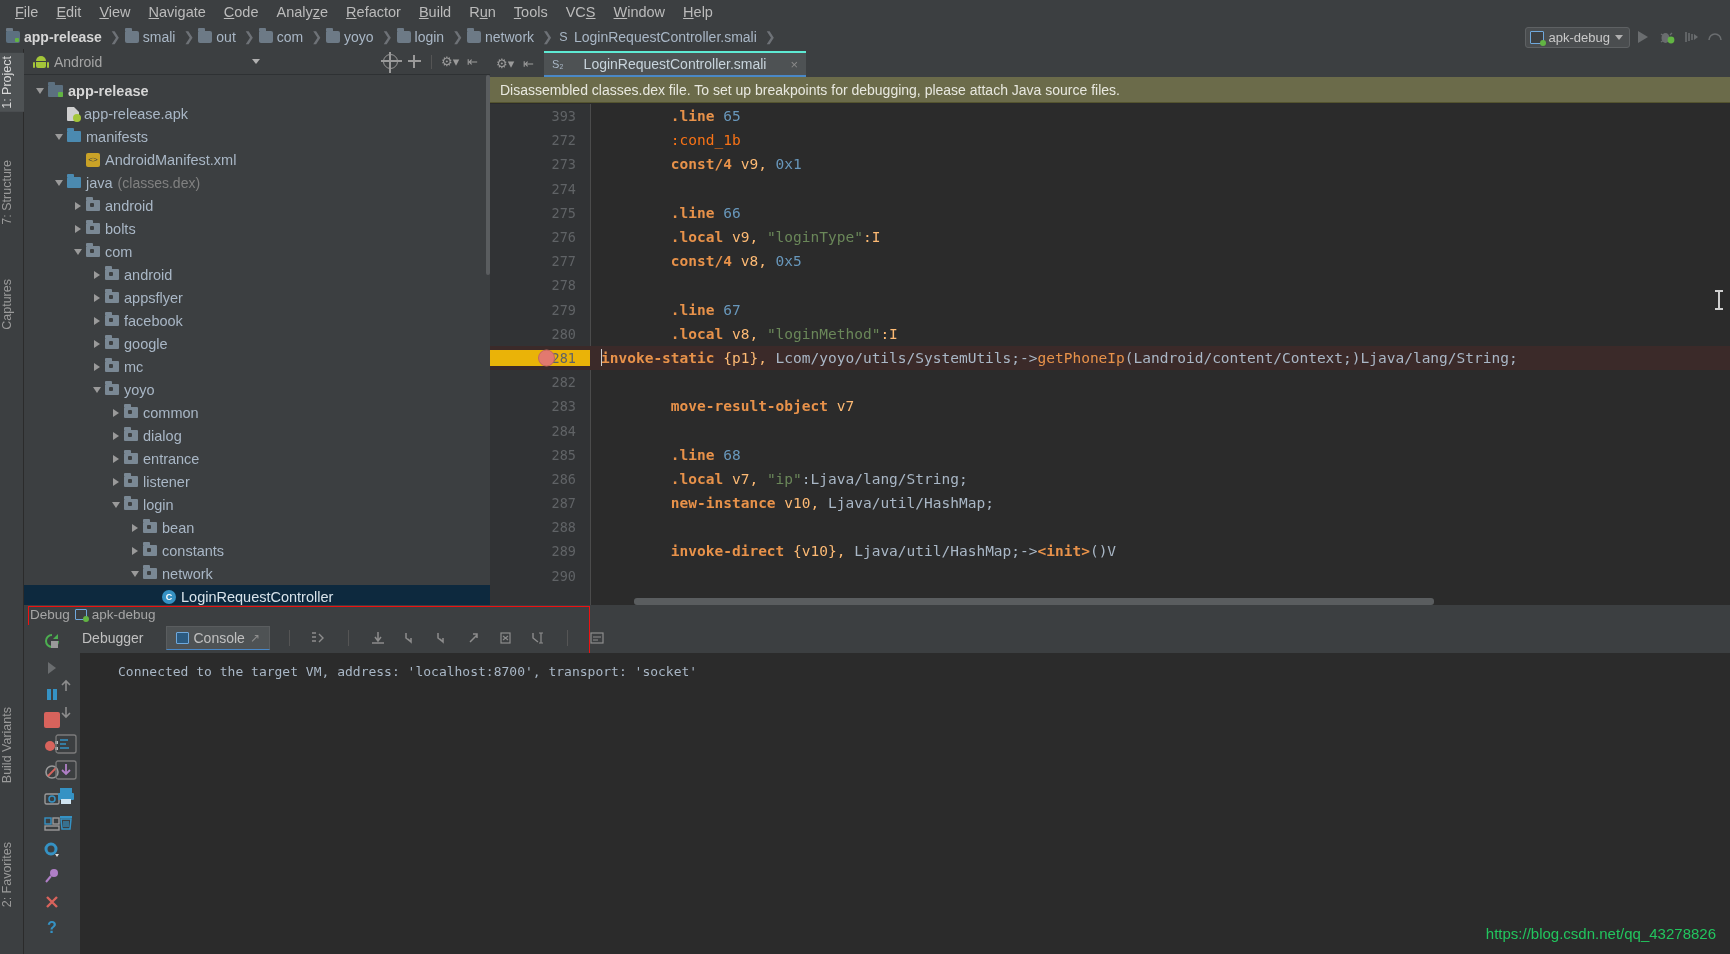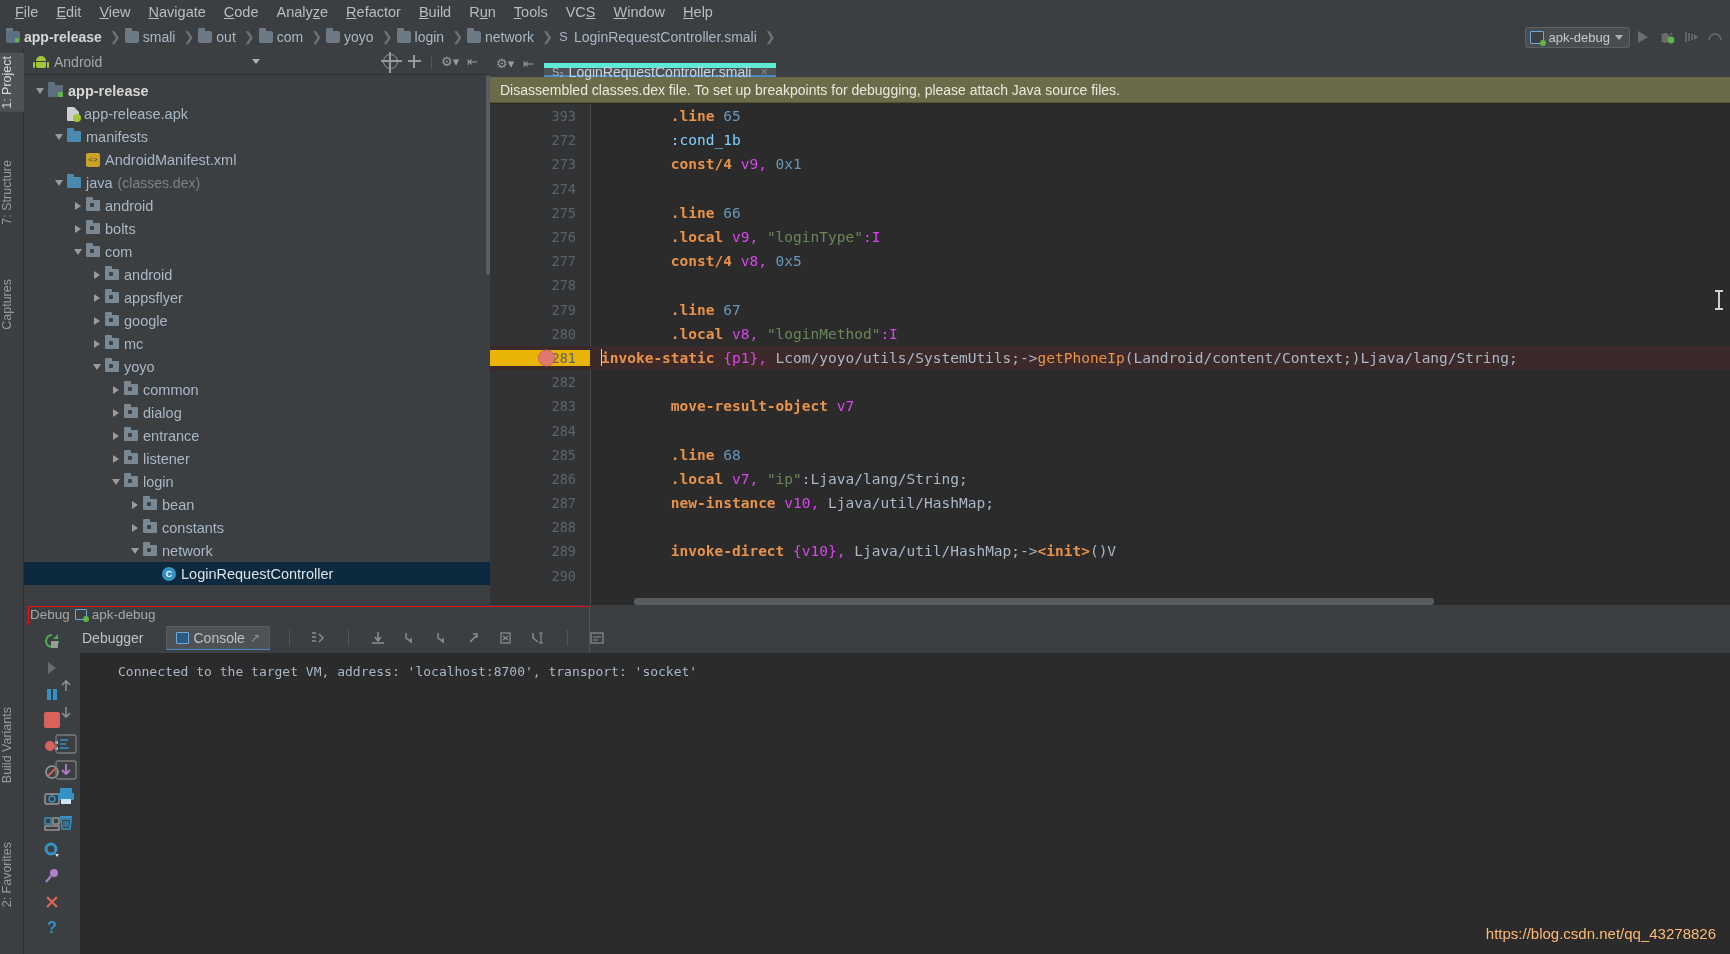--- a/index.html
+++ b/index.html
@@ -127,23 +127,23 @@
   .nicon.cls {width:14px;height:14px;background:#3592c4;border-radius:50%;color:#fff;font-size:9px;line-height:14px;text-align:center;font-weight:bold;}
   .label-dim { color:#808080; margin-left:5px; font-size:14px;}
   .proj-scroll { position:absolute; right:0; top:26px; width:4px; bottom:0; }
   .proj-scroll i { position:absolute; right:0; top:0; width:4px; height:200px; background:#5a5d5f; border-radius:2px; display:block;}
 
   
   .editor-area { position:absolute; left:490px; top:49px; width:1240px; height:556px; background:#2b2b2b; }
   .tabstrip { height:28px; background:#3c3f41; display:flex; align-items:flex-end; position:relative; }
   .tabs-gear { display:flex; align-items:center; gap:10px; padding:0 8px 6px 6px; color:#9a9a9a; font-size:12px;}
   .etab {
-    height:14px; display:flex; align-items:center; gap:5px; padding:0 8px;
+    height:26px; display:flex; align-items:center; gap:20px; padding:0 8px;
     background:#4e5254; color:#c8d4dc; font-size:14px;
-    border-top:5px solid #5eead4; border-bottom:2px solid #4a88c7;
+    border-top:2px solid #5eead4; border-bottom:2px solid #4a88c7;
     position:relative;
   }
   .tab-s { font-size:11px; color:#a9b7c6; }
   .tab-x { color:#8a8a8a; font-size:13px; margin-left:4px; }
   .notice {
     height:26px; background:#6b6b4a; color:#e8e8df; font-size:14px;
     display:flex; align-items:center; padding-left:10px;
     border-bottom:1px solid #54542f;
   }
   .codewrap { position:absolute; left:0; right:0; top:55px; bottom:0; background:#2b2b2b; overflow:hidden; }
@@ -160,23 +160,23 @@
   .cline .ctext2 { padding-left: 11px; }
   .cline.bp { background:#3b2a29; }
   .cline.bp .lnum { background:#eab308; }
   .bpdot {
     position:absolute; left:48px; top:50%; transform:translateY(-50%);
     width:17px; height:17px; border-radius:50%; background:#e2796f; border:1px solid #c4685f;
   }
   .caret { display:inline-block; width:1px; height:17px; background:#cfcfcf; vertical-align:-3px; margin-right:-1px; }
   .k-dir { color:#e8924a; font-weight:bold; }
   .k-num { color:#6897bb; }
-  .k-reg { color:#d946ef; }
+  .k-reg { color:#fdba74; }
   .k-str { color:#6a8759; }
-  .k-label { color:#7dd3fc; }
+  .k-label { color:#f97316; }
   .k-plain { color:#a9b7c6; }
   .k-meth { color:#e8924a; }
   .k-cls { color:#a9b7c6; }
   .k-init { color:#e8924a; font-weight:bold; }
   .hscroll { position:absolute; left:100px; right:0; bottom:0; height:7px; }
   .hscroll i { position:absolute; left:44px; top:0; width:800px; height:7px; background:#5a5d5f; border-radius:3px; display:block;}
 
   
   .debugpanel { position:absolute; left:24px; top:605px; width:1706px; height:349px; background:#3c3f41; }
   .debug-head { height:18px; display:flex; align-items:center; gap:5px; padding-left:6px; color:#a6a6a6; font-size:13.5px;}
@@ -198,21 +198,21 @@
   }
   .console-line {
     color:#a9b7c6; font-family:"DejaVu Sans Mono",monospace; font-size:13px;
     padding: 11px 0 0 38px; white-space:pre;
   }
   .dbg-left-icons { position:absolute; left:0; top:20px; width:56px; bottom:0; background:#3c3f41; }
   .dli { width:56px; height:26px; display:flex; align-items:center; justify-content:center; }
   .sq { width:14px;height:14px;border-radius:2px; }
 
   .watermark {
-    position:absolute; right:14px; bottom:12px; color:#fdba74; font-size:15px;
+    position:absolute; right:14px; bottom:12px; color:#22c55e; font-size:15px;
     font-family:"Liberation Sans", sans-serif;
   }
   .mouse-caret { position:absolute; left:1718px; top:290px; width:2px; height:20px; background:#cfcfcf; }
   .mouse-caret::before{content:"";position:absolute;left:-3px;top:0;width:8px;height:2px;background:#cfcfcf;}
   .mouse-caret::after{content:"";position:absolute;left:-3px;bottom:0;width:8px;height:2px;background:#cfcfcf;}
 </style>
 </head>
 <body>
 
 <div id="app">
@@ -391,20 +391,27 @@
           </span>
           <span class="nicon pkg"></span>
           <span class="label">android</span>
         </div>
         <div class="row" style="padding-left: 65px;">
           <span class="twisty">
             <i class="tri-r"></i>
           </span>
           <span class="nicon pkg"></span>
           <span class="label">appsflyer</span>
+        </div>
+        <div class="row" style="padding-left: 65px;">
+          <span class="twisty">
+            <i class="tri-r"></i>
+          </span>
+          <span class="nicon pkg"></span>
+          <span class="label">facebook</span>
         </div>
         <div class="row" style="padding-left: 65px;">
           <span class="twisty">
             <i class="tri-r"></i>
           </span>
           <span class="nicon pkg"></span>
           <span class="label">google</span>
         </div>
         <div class="row" style="padding-left: 65px;">
           <span class="twisty">

